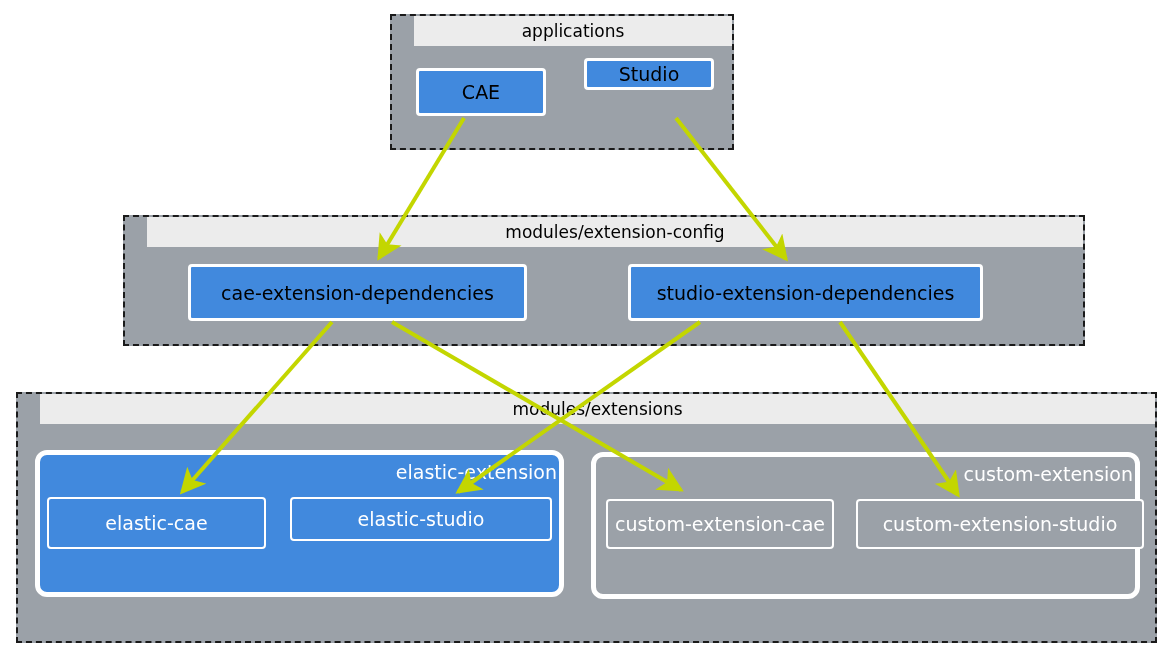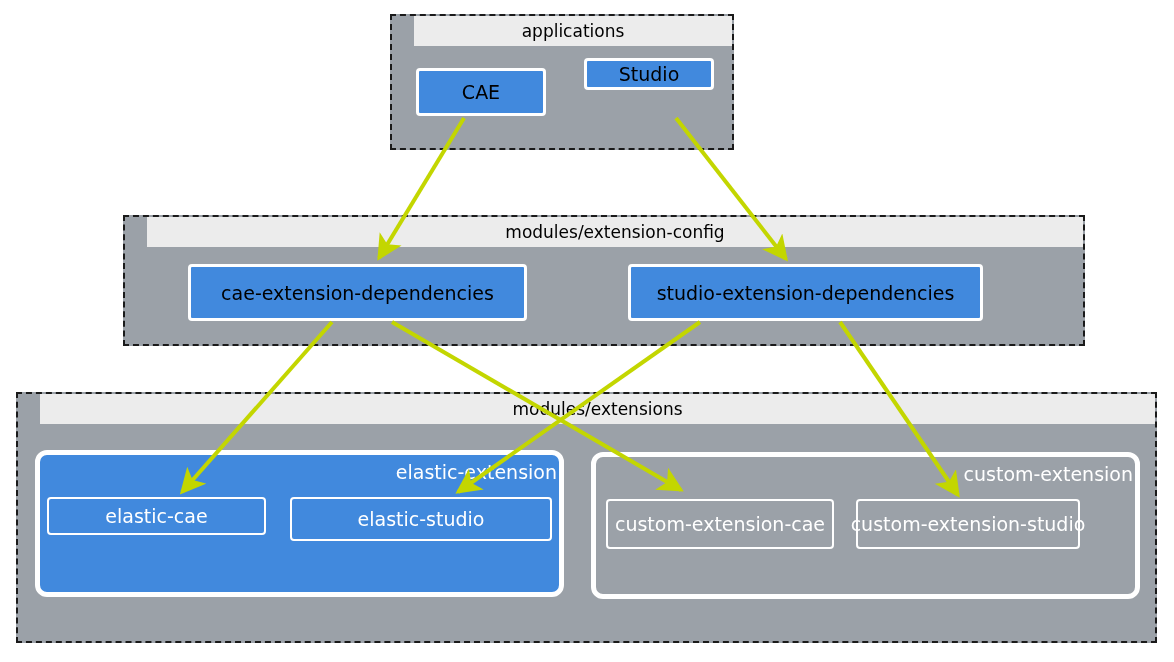--- a/index.html
+++ b/index.html
@@ -123,34 +123,34 @@
     </div>
   </div>
 </div>
 
 <div class="package" style="left:16px; top:392px; width:1141px; height:251px;">
   <div class="package-title">modules/extensions</div>
   <div class="package-body" style="height:217px;">
 
     <div class="group blue" style="left:17px; top:26px; width:529px; height:147px;">
       <div class="group-label">elastic-extension</div>
-      <div class="child blue" style="left:7px; top:42px; width:219px; height:38px;">
+      <div class="child blue" style="left:7px; top:42px; width:219px; height:52px;">
         <span>elastic-cae</span>
       </div>
       <div class="child blue" style="left:250px; top:42px; width:262px; height:44px;">
         <span>elastic-studio</span>
       </div>
     </div>
 
     <div class="group grey" style="left:573px; top:28px; width:549px; height:147px;">
       <div class="group-label">custom-extension</div>
       <div class="child grey" style="left:10px; top:42px; width:228px; height:50px;text-align:right;">
         <span>custom-extension-cae</span>
       </div>
-      <div class="child grey" style="left:260px; top:42px; width:224px; height:50px;">
+      <div class="child grey" style="left:260px; top:42px; width:288px; height:50px;">
         <span>custom-extension-studio</span>
       </div>
     </div>
 
   </div>
 </div>
 
 <svg id="arrow-layer" viewBox="0 0 1174 662" width="1174" height="662">
   <defs>
     <marker id="ah" markerWidth="7" markerHeight="7" refX="5.6" refY="3.2" orient="auto" markerUnits="strokeWidth">

